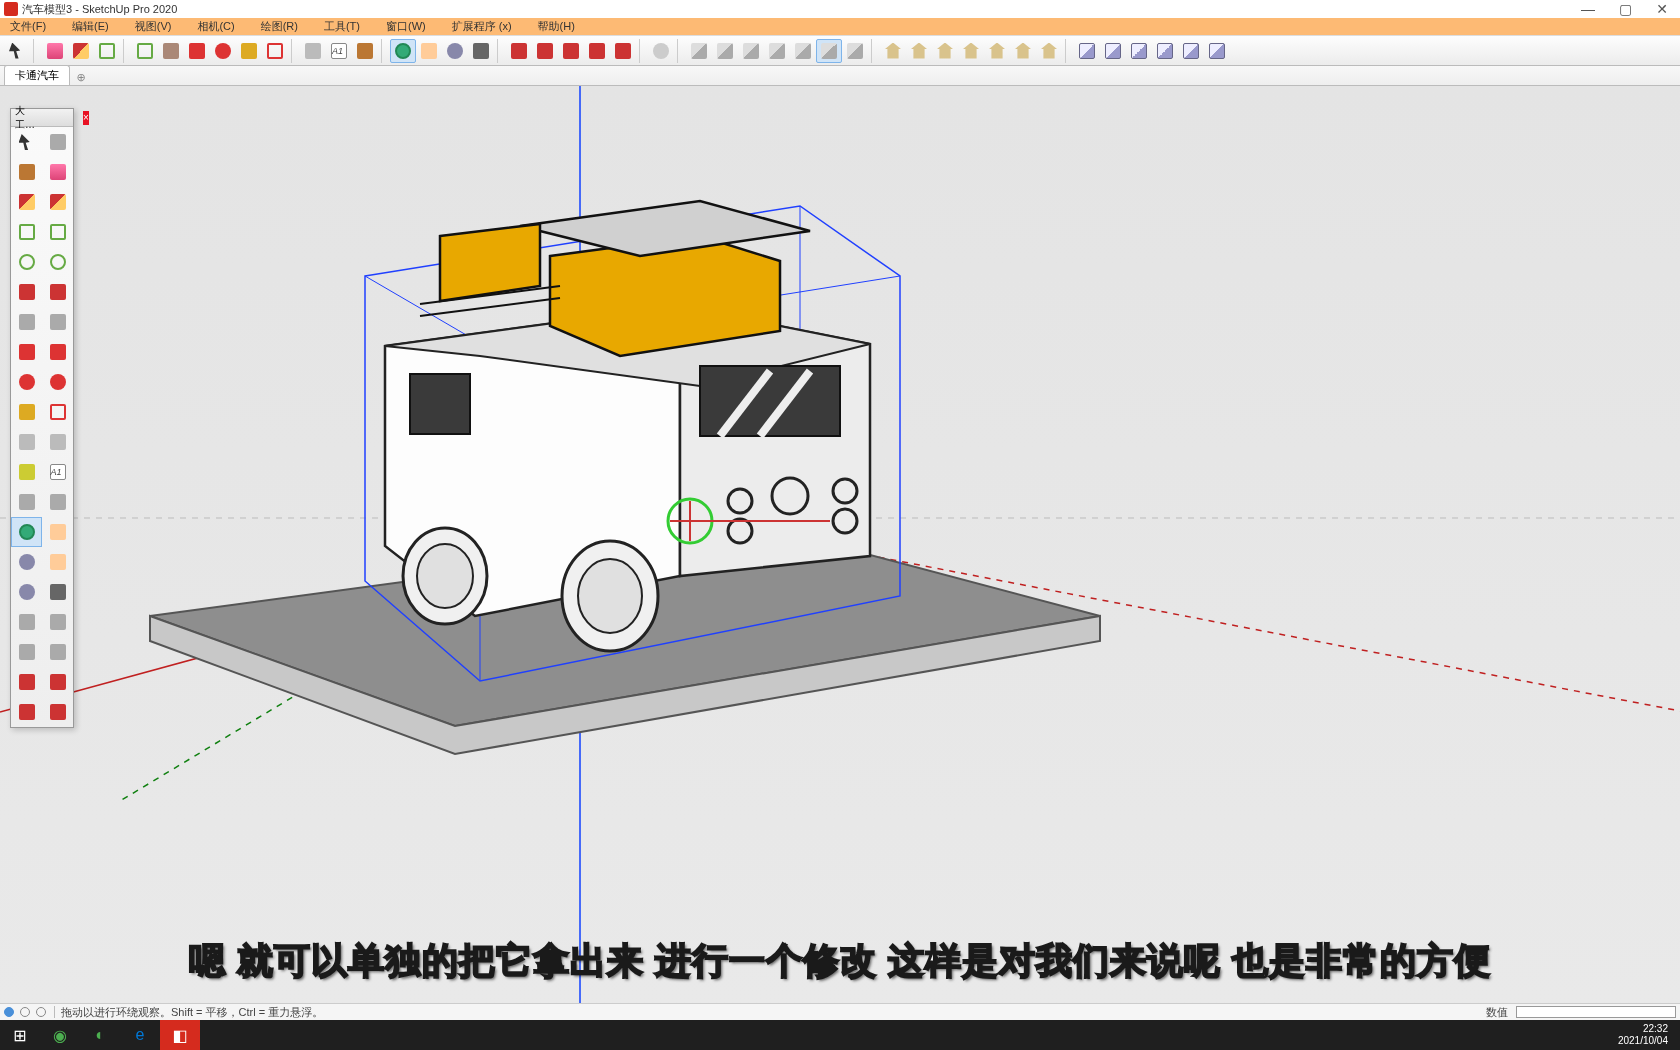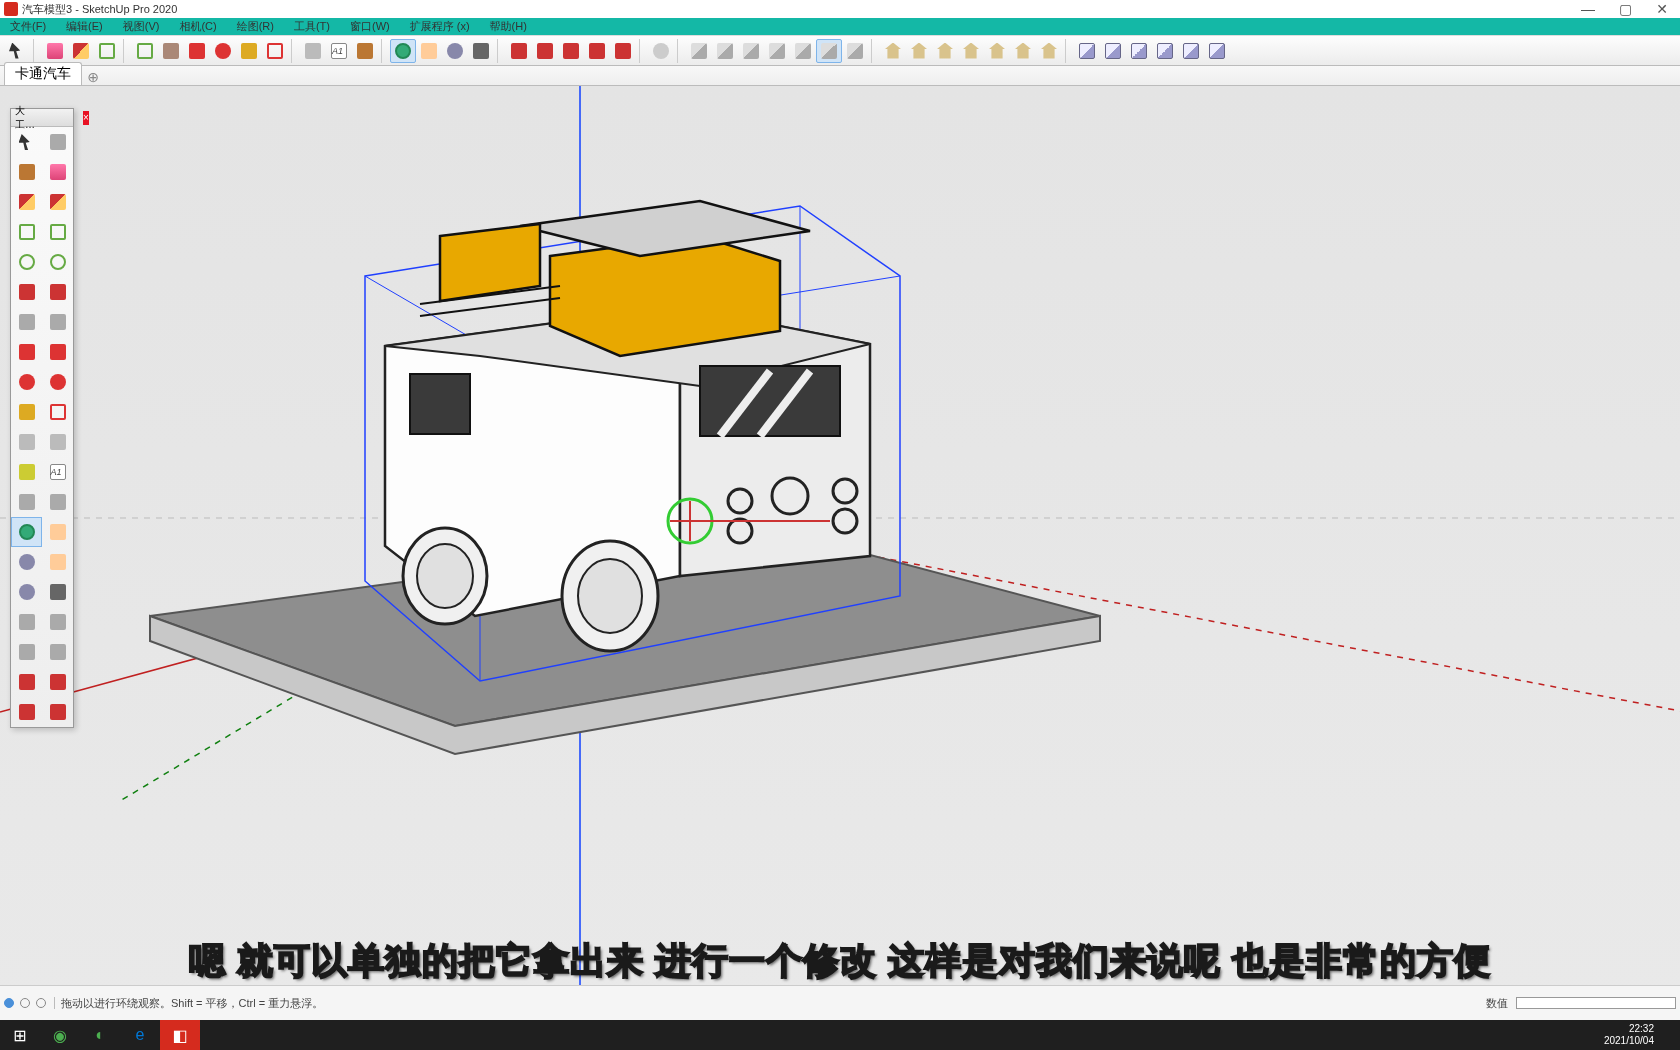--- a/index.html
+++ b/index.html
@@ -6,31 +6,31 @@
 body { width: 1680px; height: 1050px; background: #f0f0f0; overflow: hidden; position: relative; }
 
 
 .title-bar { height: 18px; background: #fff; display: flex; align-items: center; padding: 0 4px; font-size: 11px; color: #333; }
 .title-bar .icon { width: 14px; height: 14px; background: #d52b1e; margin-right: 4px; border-radius: 2px; }
 .title-bar .title { flex: 1; }
 .window-controls { display: flex; gap: 24px; padding-right: 8px; }
 .window-controls span { cursor: pointer; font-size: 14px; color: #555; }
 
 
-.menu-bar { height: 18px; background: #14b8a6; display: flex; align-items: center; padding: 0 4px; font-size: 11px; color: #333; gap: 8px; border-bottom: 1px solid #ddd; text-align: right; }
+.menu-bar { height: 18px; background: #fdba74; display: flex; align-items: center; padding: 0 4px; font-size: 11px; color: #333; gap: 14px; border-bottom: 1px solid #ddd; text-align: right; }
 .menu-bar span { padding: 2px 6px; cursor: pointer; }
 
 
 .main-toolbar { height: 30px; background: linear-gradient(#fdfdfd, #ececec); border-bottom: 1px solid #bbb; display: flex; align-items: center; padding: 0 4px; gap: 0; }
 .tb-btn { width: 26px; height: 24px; display: inline-flex; align-items: center; justify-content: center; border: 1px solid transparent; border-radius: 2px; cursor: pointer; font-size: 13px; position: relative; }
 .tb-sep { width: 6px; height: 24px; border-left: 1px solid #ccc; margin: 0 3px; }
 .tb-btn.active { background: #d0e4f7; border-color: #7eb4ea; }
 
 
-.tab-strip { height: 20px; background: linear-gradient(#f8f8f8, #eee); border-bottom: 1px solid #bbb; display: flex; align-items: end; padding: 0 4px; font-size: 14px; }
+.tab-strip { height: 20px; background: linear-gradient(#f8f8f8, #eee); border-bottom: 1px solid #bbb; display: flex; align-items: end; padding: 0 4px; font-size: 11px; }
 .tab { padding: 2px 10px; background: #fff; border: 1px solid #bbb; border-bottom: none; border-radius: 3px 3px 0 0; cursor: pointer; }
 .tab-add { width: 18px; height: 16px; display: flex; align-items: center; justify-content: center; color: #888; cursor: pointer; margin-left: 2px; }
 
 
 .viewport { position: absolute; left: 0; right: 0; top: 86px; bottom: 44px; background: linear-gradient(#e4e4e4, #e9e9e9); overflow: hidden; }
 
 
 .tool-panel { position: absolute; left: 10px; top: 22px; width: 64px; background: linear-gradient(#fafafa, #eee); border: 1px solid #999; box-shadow: 2px 2px 6px rgba(0,0,0,0.2); }
 .tool-panel-header { height: 18px; background: linear-gradient(#f2f2f2, #ddd); display: flex; align-items: center; font-size: 10px; padding: 0 4px; border-bottom: 1px solid #bbb; gap: 48px; }
 .tool-panel-header .t { flex: 1; }
@@ -40,33 +40,33 @@
 .tool-cell.active { background: #d0e4f7; border: 1px solid #7eb4ea; }
 
 
 .scene { position: absolute; inset: 0; }
 .scene svg { width: 100%; height: 100%; }
 
 
 .subtitle { position: absolute; left: 0; right: 0; bottom: 20px; text-align: center; font-size: 36px; font-weight: bold; color: #fff; -webkit-text-stroke: 2px #1a1a1a; text-shadow: 2px 2px 3px rgba(0,0,0,0.6); letter-spacing: 1px; }
 
 
-.status-bar { position: absolute; left: 0; right: 0; bottom: 30px; height: 14px; background: #f5f5f5; border-top: 1px solid #ccc; display: flex; align-items: center; font-size: 11px; color: #444; padding: 17px 4px; }
+.status-bar { position: absolute; left: 0; right: 0; bottom: 30px; height: 14px; background: #f5f5f5; border-top: 1px solid #ccc; display: flex; align-items: center; font-size: 11px; color: #444; padding: 8px 4px; }
 .status-bar .icons { display: flex; gap: 6px; margin-right: 8px; }
 .status-bar .circle { width: 10px; height: 10px; border-radius: 50%; border: 1px solid #888; display: inline-block; }
 .status-bar .circle.blue { background: #4a90d9; border-color: #4a90d9; }
 .status-bar .msg { flex: 1; }
 .status-bar .vcb-label { margin-right: 8px; }
 .status-bar .vcb { width: 160px; height: 12px; background: #fff; border: 1px solid #999; }
 
 
 .taskbar { position: absolute; left: 0; right: 0; bottom: 0; height: 30px; background: #1f1f1f; display: flex; align-items: center; }
 .taskbar .tb-item { width: 40px; height: 30px; display: flex; align-items: center; justify-content: center; cursor: pointer; color: #fff; font-size: 16px; }
 .taskbar .tb-item.su { background: #d52b1e; }
-.taskbar .tray { margin-left: auto; display: flex; align-items: flex-end; color: #fff; font-size: 10px; padding-right: 26px; }
+.taskbar .tray { margin-left: auto; display: flex; align-items: flex-end; color: #fff; font-size: 10px; padding-right: 12px; }
 .taskbar .tray .clock { text-align: right; line-height: 12px; }
 
 
 .ic { width: 16px; height: 16px; display: inline-block; border-radius: 2px; }
 .ic.sel { background: #333; clip-path: polygon(20% 0, 70% 50%, 45% 55%, 60% 100%, 40% 100%, 30% 55%, 0 55%); }
 .ic.eraser { background: linear-gradient(#f7a, #d47); }
 .ic.pencil { background: linear-gradient(135deg, #c33 50%, #fc6 50%); }
 .ic.rect { border: 2px solid #6a4; }
 .ic.circ { border: 2px solid #6a4; border-radius: 50%; }
 .ic.push { background: #a87; }

